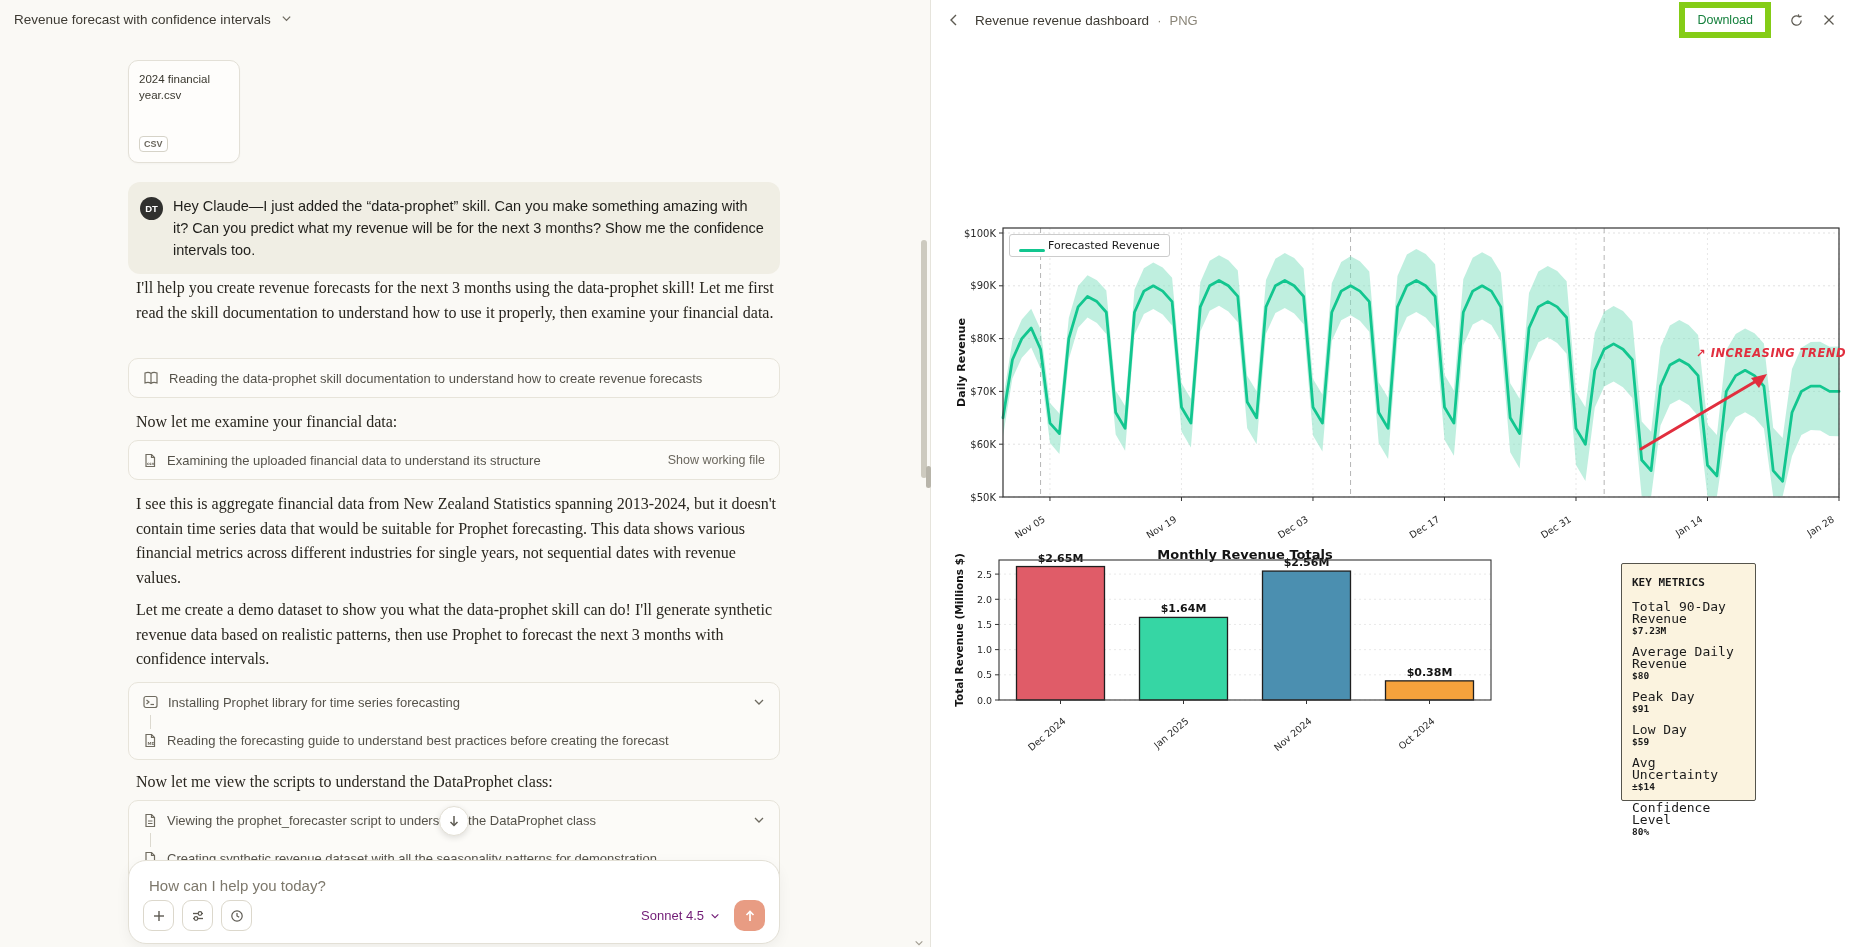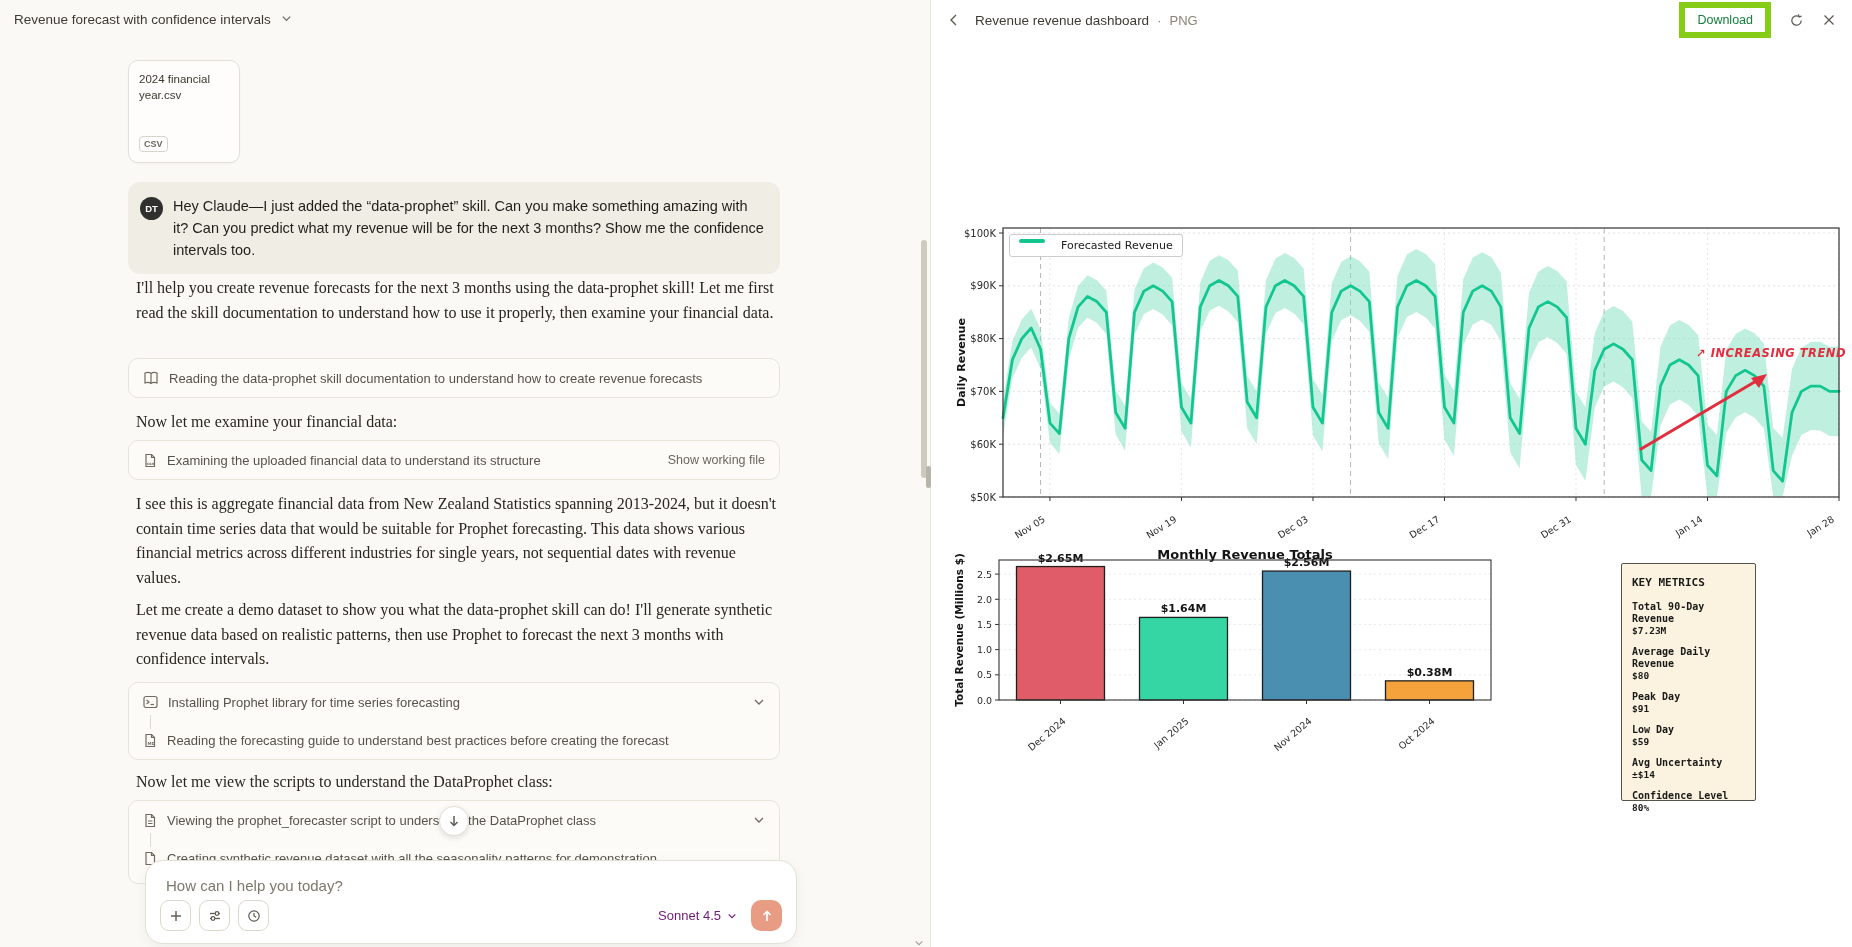--- a/index.html
+++ b/index.html
@@ -34,21 +34,21 @@
   .tool-action { font-size:12.5px; color:#6b675e; }
   .tool-icon { flex:0 0 auto; display:flex; color:#6f6b60; }
   .row-chevron { flex:0 0 auto; color:#6e6a60; display:flex; }
   .connector { position:absolute; left:21px; width:1px; background:#dcd9cf; }
 
   .scroll-btn { position:absolute; left:439px; top:806px; width:30px; height:30px; border-radius:50%; background:#fff;
     border:1px solid #e3e0d6; box-shadow:0 2px 6px rgba(0,0,0,0.12); display:flex; align-items:center; justify-content:center;
     color:#5d5a52; z-index:5; }
 
   .composer { position:absolute; left:128px; top:860px; width:652px; height:84px; background:#ffffff;
-    border:1px solid #e3e0d6; border-radius:18px; box-shadow:0 4px 14px rgba(0,0,0,0.05); z-index:6; padding:16px 16px 0 20px;margin-left:17px; }
+    border:1px solid #e3e0d6; border-radius:18px; box-shadow:0 4px 14px rgba(0,0,0,0.05); z-index:6; padding:16px 16px 0 20px; }
   .composer-placeholder { font-size:15px; color:#7d786c; }
   .composer-row { position:absolute; left:14px; right:14px; bottom:12px; display:flex; align-items:center; gap:8px; }
   .cbtn { width:31px; height:31px; border:1px solid #dcd8cc; border-radius:9px; background:#fff; display:flex;
     align-items:center; justify-content:center; color:#5d5a52; }
   .composer-spacer { flex:1 1 auto; }
   .model-select { display:flex; align-items:center; gap:6px; font-size:13px; color:#701a75; margin-right:6px; }
   .send-btn { width:31px; height:31px; border-radius:10px; background:#e89c83; display:flex; align-items:center;
     justify-content:center; color:#fff; }
 
   .chat-scrollbar-thumb { position:absolute; left:921px; top:240px; width:6px; height:238px; background:#cdcabf; border-radius:3px; }
@@ -63,32 +63,32 @@
   .artifact-title { font-size:13.5px; color:#3d3a33; font-weight:500; margin-left:6px; }
   .artifact-type { font-size:13px; color:#8a8578; }
   .header-spacer { flex:1 1 auto; }
   .download-btn { border:6px solid #84cc16; border-radius:0; background:#fff; padding:5px 12px; font-size:12.5px; color:#15803d; }
   .hicon { color:#5d5a52; display:flex; margin-left:10px; }
 
   
   .dash-title { position:absolute; left:72px; top:192px; width:822px; text-align:center; font-family:"DejaVu Sans", sans-serif;
     font-size:17px; font-weight:bold; color:#141414; }
   .forecast-wrap { position:absolute; left:20px; top:225px; width:900px; height:320px; }
-  .legend-box { position:absolute; left:58px; top:9px; display:flex; align-items:flex-start; gap:16px; background:#fff;
+  .legend-box { position:absolute; left:58px; top:9px; display:flex; align-items:flex-end; gap:3px; background:#fff;
     border:1px solid #cccccc; border-radius:3px; padding:4px 9px; box-shadow:0 0 0 1px rgba(0,0,0,0.0); }
   .legend-line { width:26px; height:3.5px; background:#12c68f; border-radius:2px; }
   .legend-label { font-family:"DejaVu Sans", sans-serif; font-size:11px; color:#1a1a1a; }
   .bar-wrap { position:absolute; left:20px; top:548px; width:565px; height:215px; }
   .bar-title { position:absolute; left:48px; top:-1px; width:492px; text-align:center; font-family:"DejaVu Sans", sans-serif;
     font-size:13px; font-weight:bold; color:#141414; }
   .metrics-panel { position:absolute; left:690px; top:563px; width:135px; height:238px; background:#fbf3df;
     border:1.2px solid #55544c; border-radius:2px; padding:12px 10px; font-family:"DejaVu Sans Mono", monospace; color:#1a1a1a; }
   .metrics-title { font-size:11px; font-weight:bold; margin-bottom:12px; }
   .metric-row { margin-bottom:9px; }
-  .metric-label { font-size:10px; font-weight:bold; line-height:12px; }
+  .metric-label { font-size:13px; font-weight:normal; line-height:12px; }
   .metric-value { font-size:9.5px; font-weight:bold; line-height:12px; }
   svg text { font-family:"DejaVu Sans", sans-serif; }
 </style>
 </head>
 <body>
 
 <div class="chat-panel">
 
   <div class="chat-topbar">
     <span class="chat-title">Revenue forecast with confidence intervals</span>

